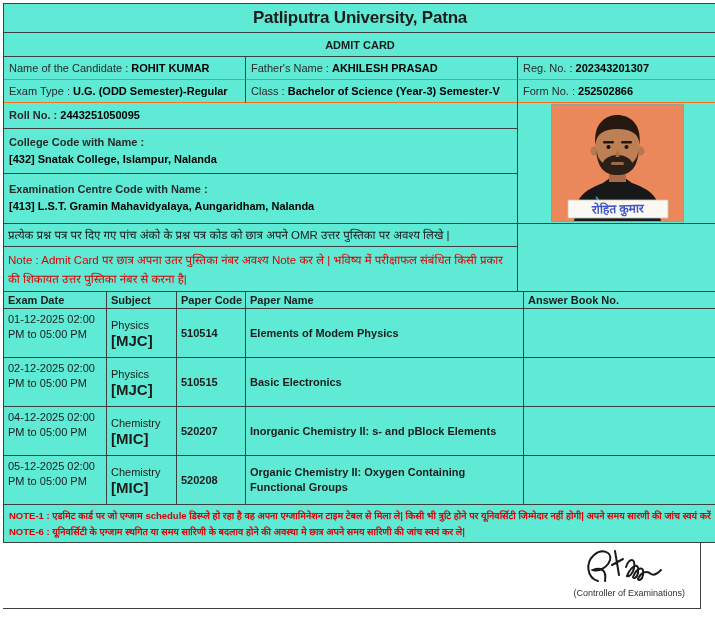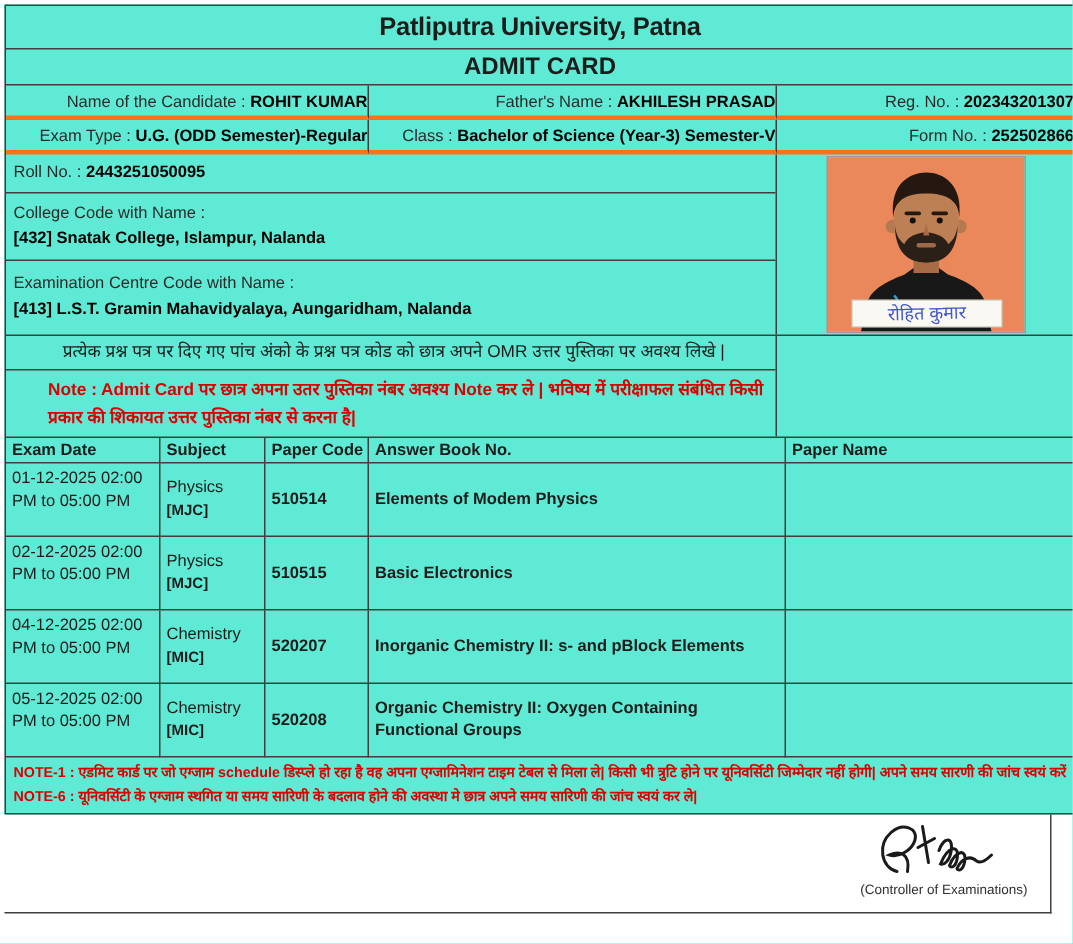--- a/index.html
+++ b/index.html
@@ -14,61 +14,61 @@
     border:1px solid #3f3f3f; background:#5eead4;
   }
   .title-row {
     height:29px; border-bottom:1px solid #3f3f3f;
     display:flex; align-items:center; justify-content:center;
     font-size:17px; font-weight:bold; letter-spacing:-0.2px;
   }
   .admit-row {
     height:24px; border-bottom:1px solid #3f3f3f;
     display:flex; align-items:center; justify-content:center;
-    font-size:16px; font-weight:bold;
+    font-size:11px; font-weight:bold;
   }
   .info-grid { display:grid; grid-template-columns:242px 272px 1fr; }
   .info-cell {
     height:23px; line-height:22px; padding-left:5px;
-    border-right:1px solid #3f3f3f; border-bottom:3px solid #f97316;
-    white-space:nowrap; overflow:hidden;text-align:right;
+    border-right:1px solid #3f3f3f; border-bottom:1px solid #f97316;
+    white-space:nowrap; overflow:hidden;
   }
   .info-cell:nth-child(3n) { border-right:none; }
   .lbl { color:#2a2a2a; }
   b.val { color:#000; }
 
-  .mid { display:flex; border-bottom:1px solid #3f3f3f; }
+  .mid { display:flex; border-bottom:1px solid #3f3f3f;font-weight:bold; }
   .mid-left { width:514px; border-right:1px solid #3f3f3f; }
   .roll-cell { height:26px; line-height:25px; padding-left:5px; border-bottom:1px solid #3f3f3f; }
   .college-cell { height:45px; padding:5px 0 0 5px; line-height:17px; border-bottom:1px solid #3f3f3f; }
   .centre-cell { height:49px; padding:7px 0 0 5px; line-height:17px; }
   .mid-right { flex:1; display:flex; align-items:center; justify-content:center; }
   .photo-frame { width:133px; height:118px; border:1px solid #9a9a9a; }
 
   .instr-section { display:flex; border-bottom:1px solid #3f3f3f; }
   .instr-left { width:514px; border-right:1px solid #3f3f3f; }
-  .omr-row { height:23px; line-height:22px; padding-left:4px; border-bottom:1px solid #3f3f3f; font-size:11.5px; white-space:nowrap; overflow:hidden;text-align:center; }
-  .rednote-row { height:44px; padding:4px 6px 0 4px; color:#dd0000; font-weight:bold; font-size:11.5px; line-height:19px; overflow:hidden;margin-left:24px; }
+  .omr-row { height:23px; line-height:22px; padding-left:4px; border-bottom:1px solid #3f3f3f; font-size:11.5px; white-space:nowrap; overflow:hidden; }
+  .rednote-row { height:44px; padding:4px 6px 0 4px; color:#dd0000; font-weight:normal; font-size:11.5px; line-height:19px; overflow:hidden; }
   .instr-right { flex:1; }
 
   .etable .tr { display:grid; grid-template-columns:103px 70px 69px 278px 1fr; }
   .etable .hc {
     height:17px; line-height:16px; padding-left:4px; font-weight:bold;
     border-right:1px solid #3f3f3f; border-bottom:1px solid #3f3f3f;
     white-space:nowrap; overflow:hidden;
   }
   .etable .td {
     height:49px; padding:3px 4px;
     border-right:1px solid #3f3f3f; border-bottom:1px solid #3f3f3f;
     line-height:15px; overflow:hidden;
   }
   .etable .tr > :last-child { border-right:none; }
   .td.vcenter { display:flex; align-items:center;font-weight:bold; }
   .td.subject { display:flex; flex-direction:column; justify-content:center; }
-  .subject .tag { font-weight:bold; font-size:10px; }
+  .subject .tag { font-weight:bold; font-size:15px; }
 
   .note-box { padding:3px 5px 2px 5px; color:#dd0000; font-weight:bold; font-size:9.5px; line-height:16px; }
   .note-box div { white-space:nowrap; overflow:hidden; }
 
   .sig-strip {
     margin-left:3px; width:698px; height:66px; position:relative;
     border-right:1px solid #3f3f3f; border-bottom:1px solid #3f3f3f;
   }
   .sig-svg { position:absolute; top:2px; right:32px; }
   .controller { position:absolute; right:15px; top:45px; font-size:9px; color:#2f2f2f; }
@@ -169,22 +169,22 @@
       <div class="rednote-row">Note : Admit Card पर छात्र अपना उतर पुस्तिका नंबर अवश्य Note कर ले | भविष्य में परीक्षाफल संबंधित किसी प्रकार की शिकायत उत्तर पुस्तिका नंबर से करना है|</div>
     </div>
     <div class="instr-right"></div>
   </div>
 
   <div class="etable">
     <div class="tr">
       <div class="hc">Exam Date</div>
       <div class="hc">Subject</div>
       <div class="hc">Paper Code</div>
+      <div class="hc">Paper Name</div>
       <div class="hc">Answer Book No.</div>
-      <div class="hc">Paper Name</div>
     </div>
 
     <div class="tr">
       <div class="td">
         <span>01-12-2025</span>
         <span>02:00 PM to 05:00 PM</span>
       </div>
       <div class="td subject">
         <span>Physics</span>
         <span class="tag">[MJC]</span>

